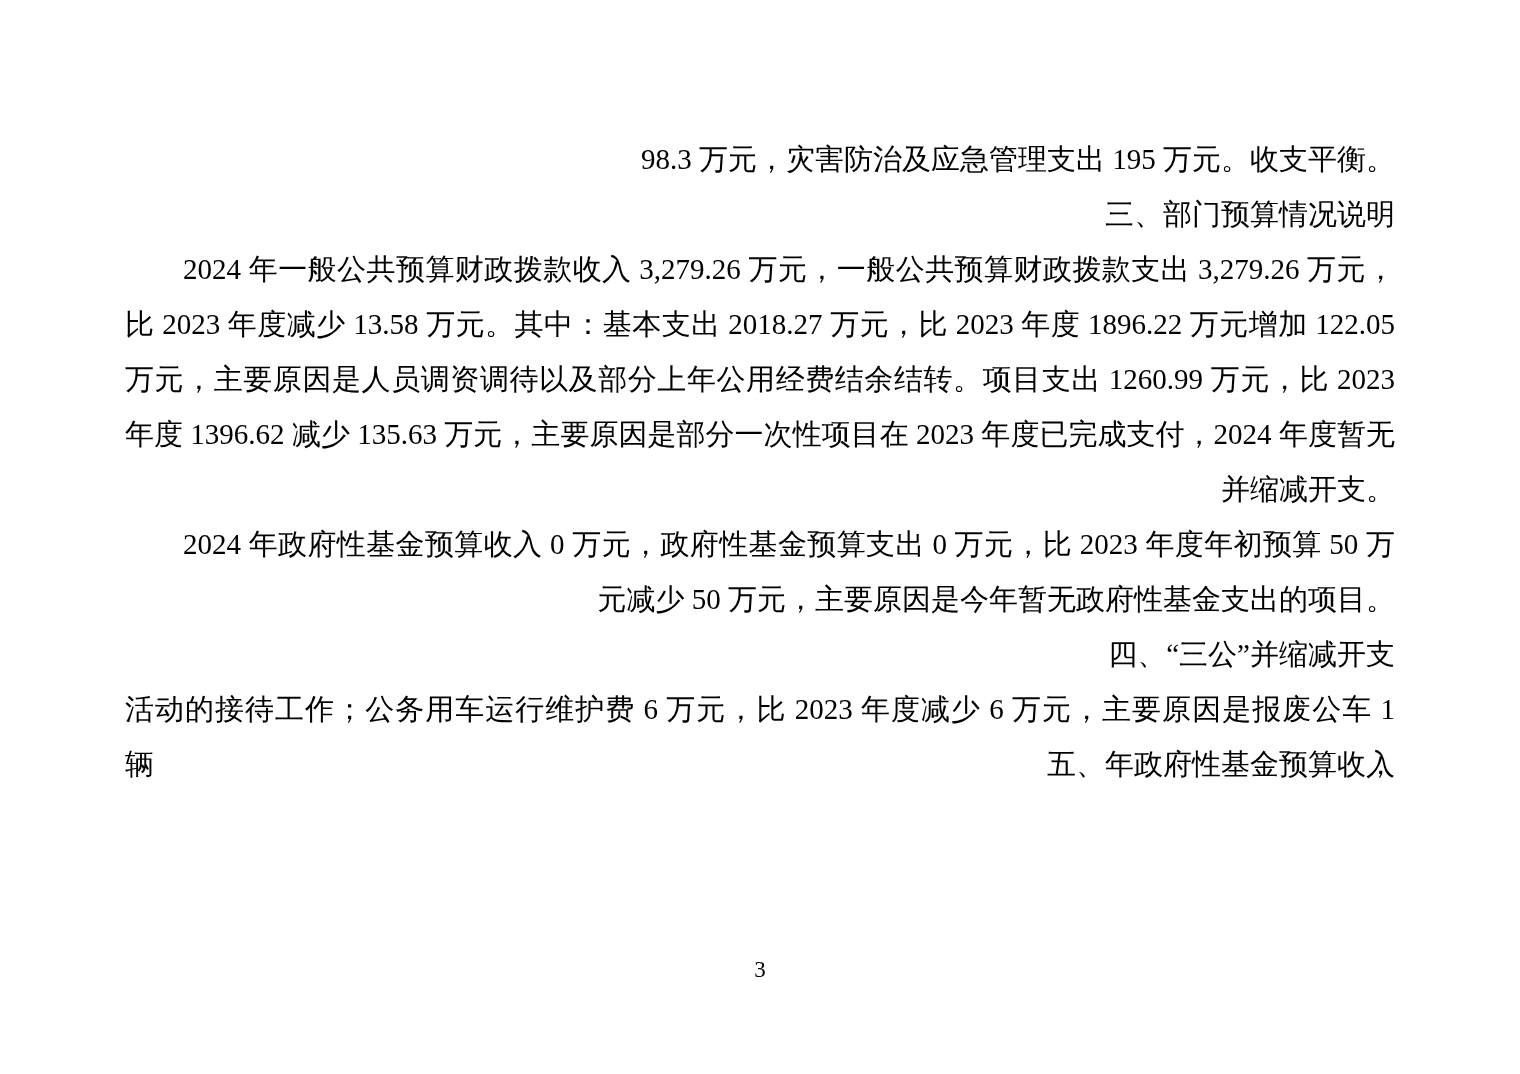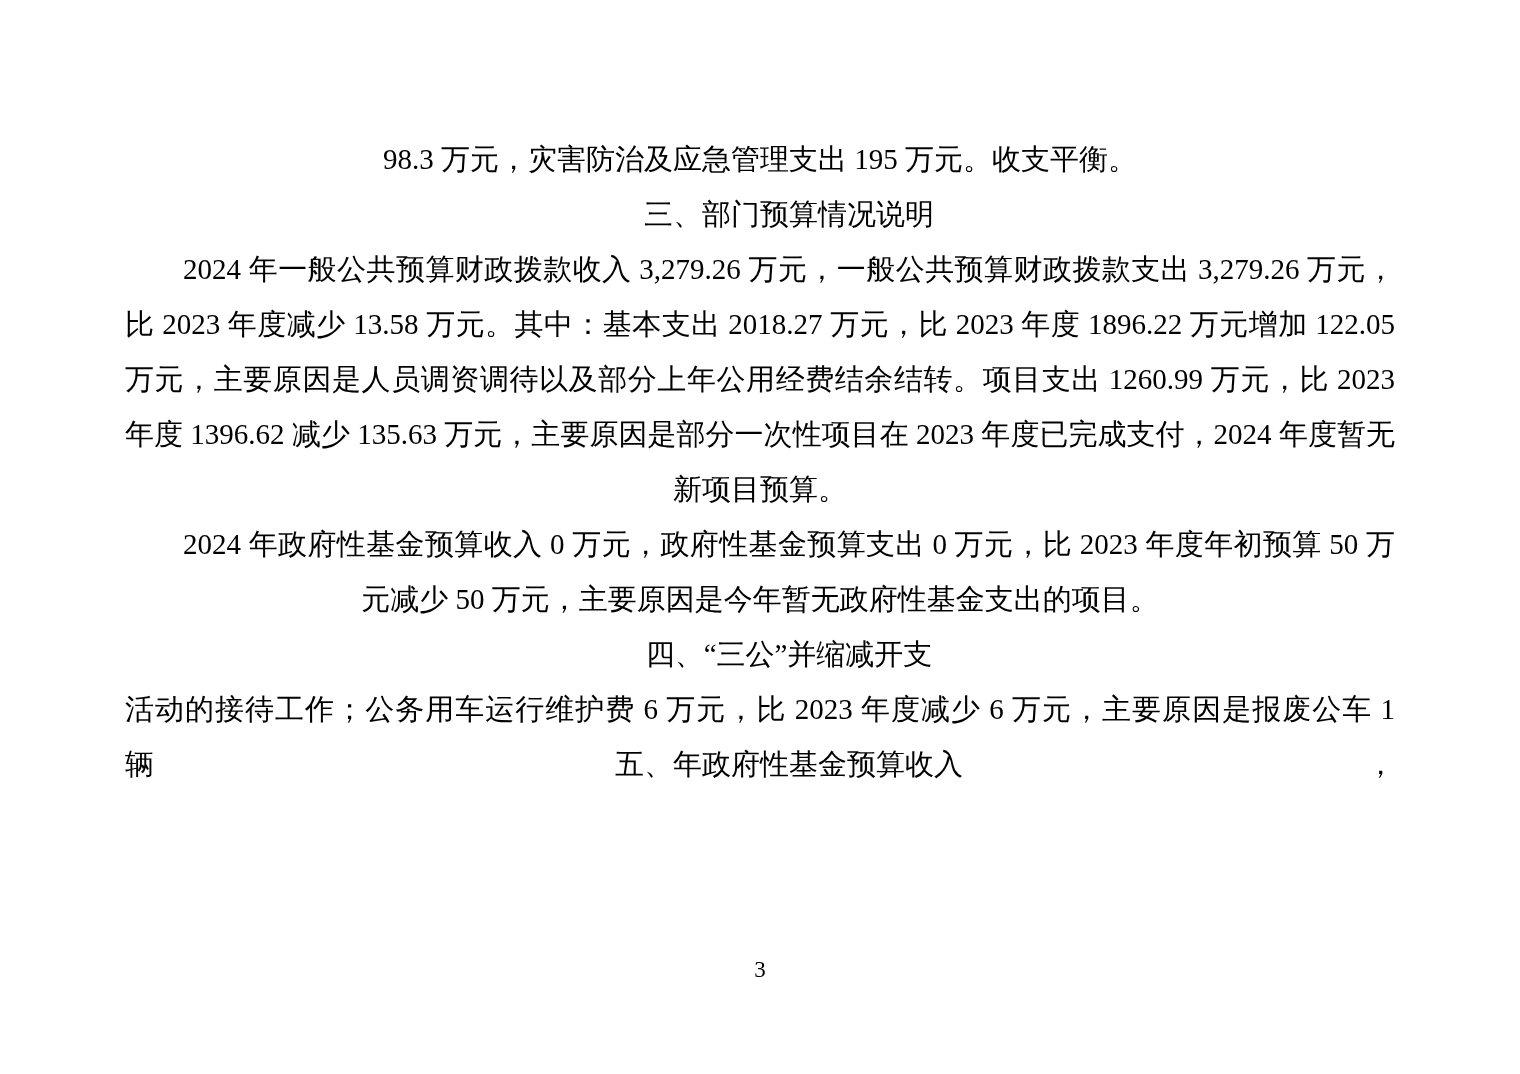--- a/index.html
+++ b/index.html
@@ -20,21 +20,21 @@
     position: absolute;
     left: 125px;
     top: 132px;
     width: 1270px;
   }
   .line {
     font-size: 29px;
     line-height: 55px;
     height: 55px;
     white-space: nowrap;
-    text-align: center;
+    text-align: right;
     color: #000000;
   }
   .justify {
     white-space: normal;
     text-align: justify;
     text-align-last: justify;
     text-justify: inter-character;
   }
   .indent {
     padding-left: 58px;
@@ -57,21 +57,21 @@
 <body>
 
 <div class="page">
   <div class="content">
     <div class="line">98.3 万元，灾害防治及应急管理支出 195 万元。收支平衡。</div>
     <div class="line indent">三、部门预算情况说明</div>
     <div class="line indent justify">2024 年一般公共预算财政拨款收入 3,279.26 万元，一般公共预算财政拨款支出 3,279.26 万元，</div>
     <div class="line justify">比 2023 年度减少 13.58 万元。其中：基本支出 2018.27 万元，比 2023 年度 1896.22 万元增加 122.05</div>
     <div class="line justify">万元，主要原因是人员调资调待以及部分上年公用经费结余结转。项目支出 1260.99 万元，比 2023</div>
     <div class="line justify">年度 1396.62 减少 135.63 万元，主要原因是部分一次性项目在 2023 年度已完成支付，2024 年度暂无</div>
-    <div class="line">新项目预算。</div>
+    <div class="line">并缩减开支。</div>
     <div class="line indent justify">2024 年政府性基金预算收入 0 万元，政府性基金预算支出 0 万元，比 2023 年度年初预算 50 万</div>
     <div class="line">元减少 50 万元，主要原因是今年暂无政府性基金支出的项目。</div>
     <div class="line indent">四、“三公”并缩减开支</div>
     <div class="line justify">活动的接待工作；公务用车运行维护费 6 万元，比 2023 年度减少 6 万元，主要原因是报废公车 1 辆，</div>
     <div class="line indent">五、年政府性基金预算收入</div>
   </div>
   <div class="footer">3</div>
 </div>
 
 </body></html>

